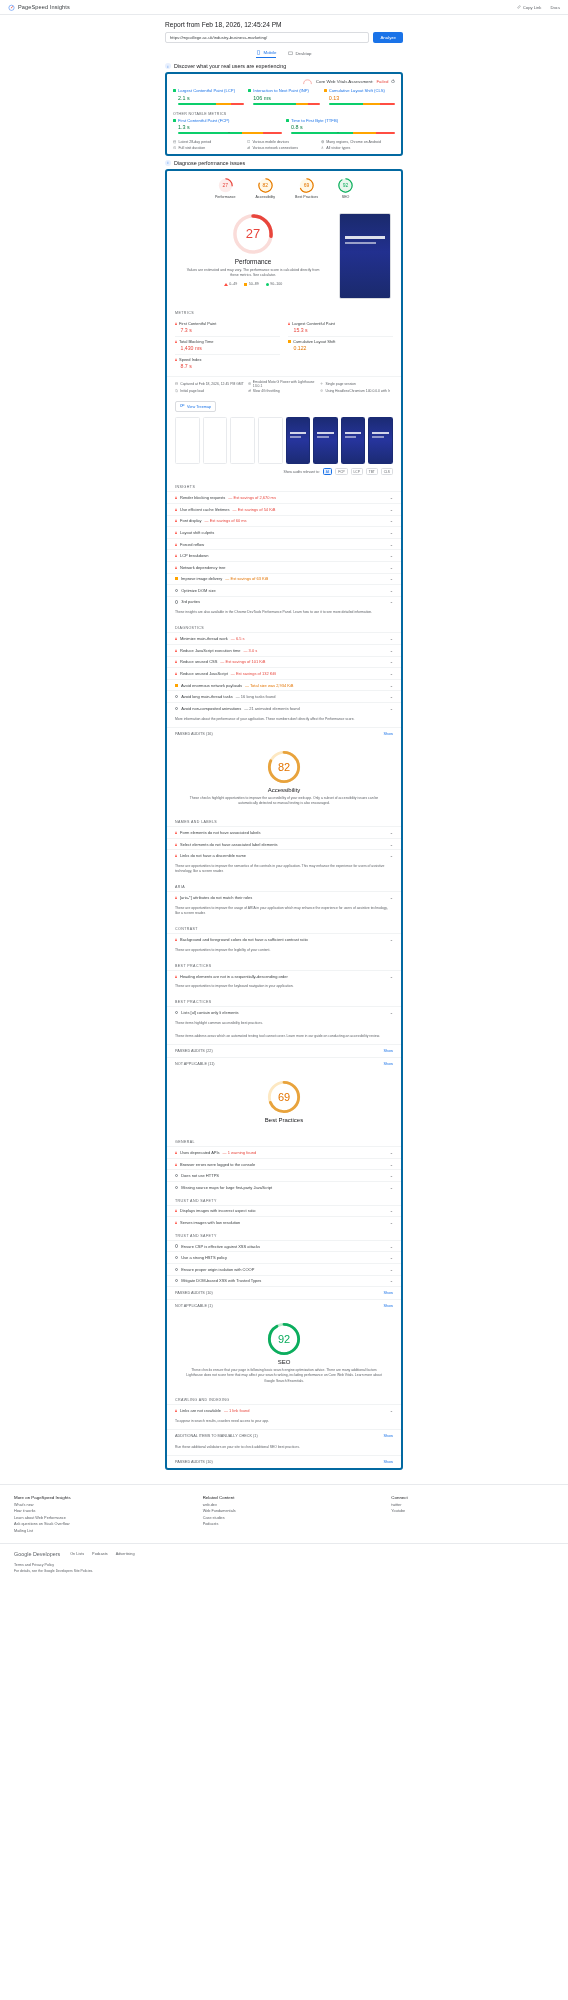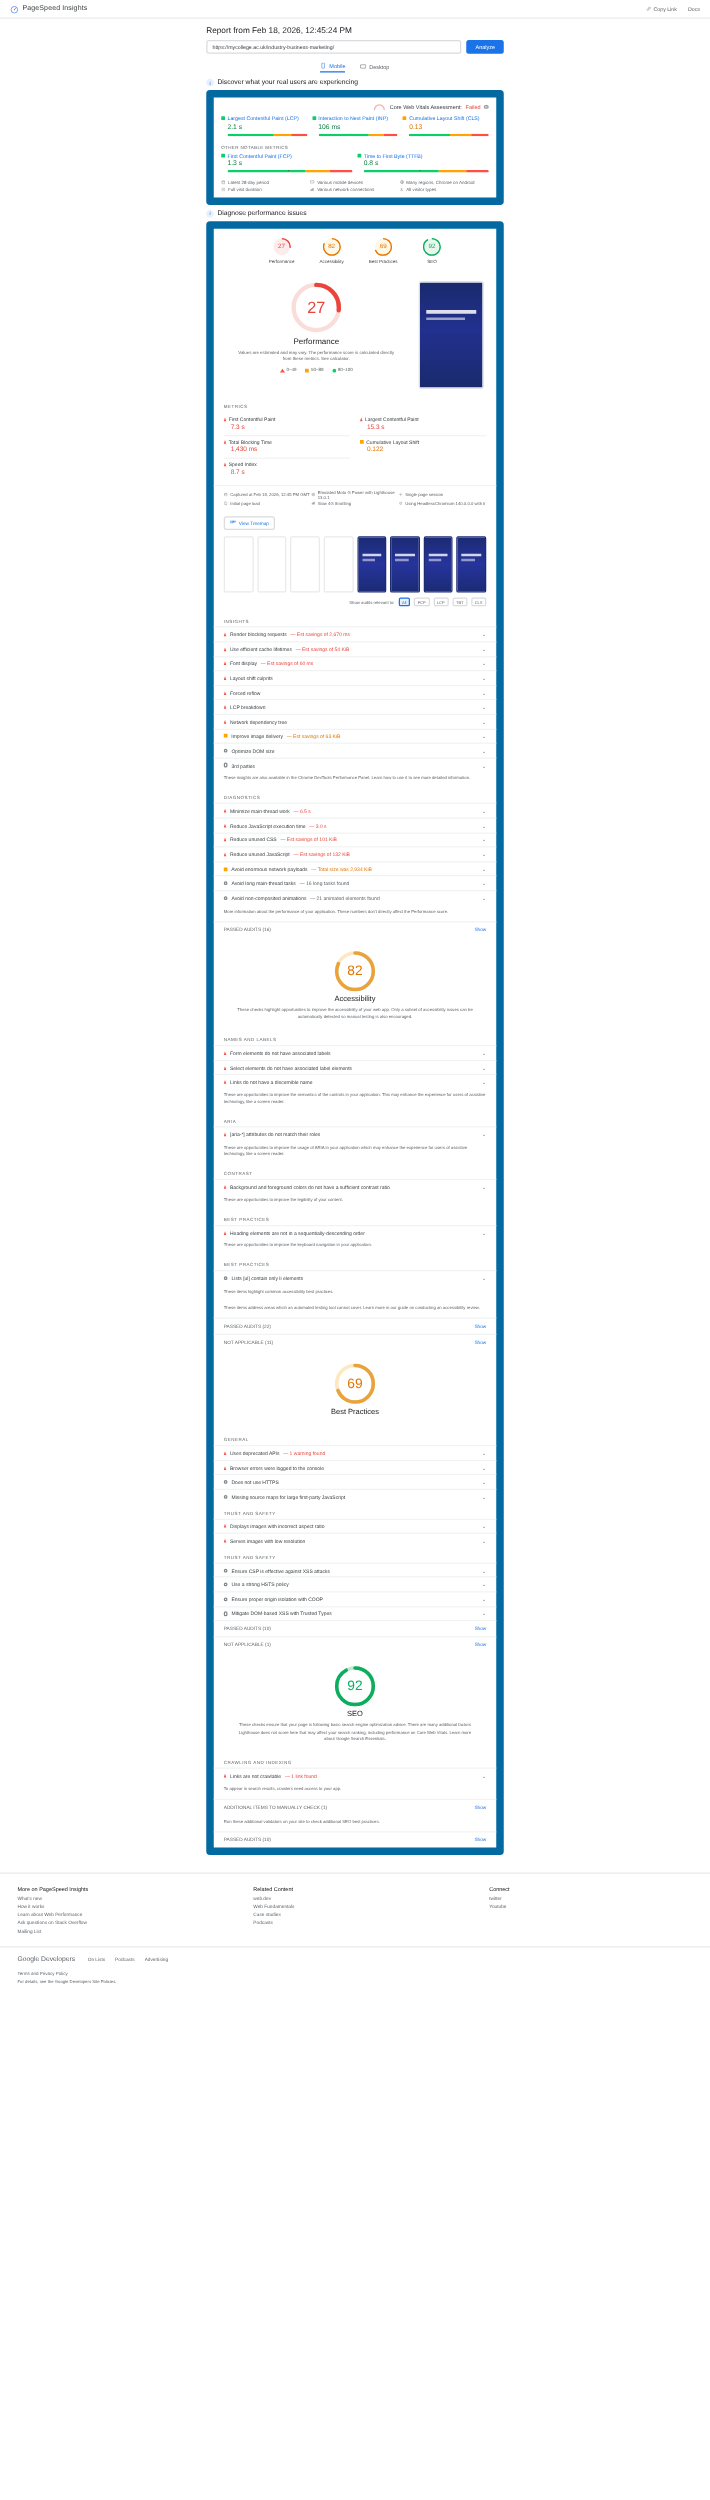--- a/index.html
+++ b/index.html
@@ -48,21 +48,21 @@
 
   
   .sec-head { display:flex; align-items:center; gap:3px; margin: 4px 0 3px; }
   .sec-dot {
     width:6px;height:6px;border-radius:50%;background:#e8f0fe;color:#1a73e8;
     font-size:4px;display:flex;align-items:center;justify-content:center;flex:none;
   }
   .sec-title { font-size:5.4px; color:#202124; }
 
   
-  .card { border:6px solid #0369a1; border-radius:3px; background:#fff; }
+  .card { border:2px solid #0369a1; border-radius:3px; background:#fff; }
 
   .crux-top { display:flex; align-items:center; padding:4px 6px 2px; }
   .crux-assess { margin-left:auto; display:flex; align-items:center; gap:3px; font-size:4.4px; color:#3c4043;}
   .mini-gauge { width:11px; height:7px; }
   .fail { color:#e8453c; }
   .info-i { width:3.6px;height:3.6px;border:.5px solid #9aa0a6;border-radius:50%;display:inline-flex;
             align-items:center;justify-content:center;font-size:2.6px;color:#5f6368;}
 
   .metric-grid { display:flex; padding: 1px 6px 4px; gap:4px; }
   .metric-col { flex:1; }

